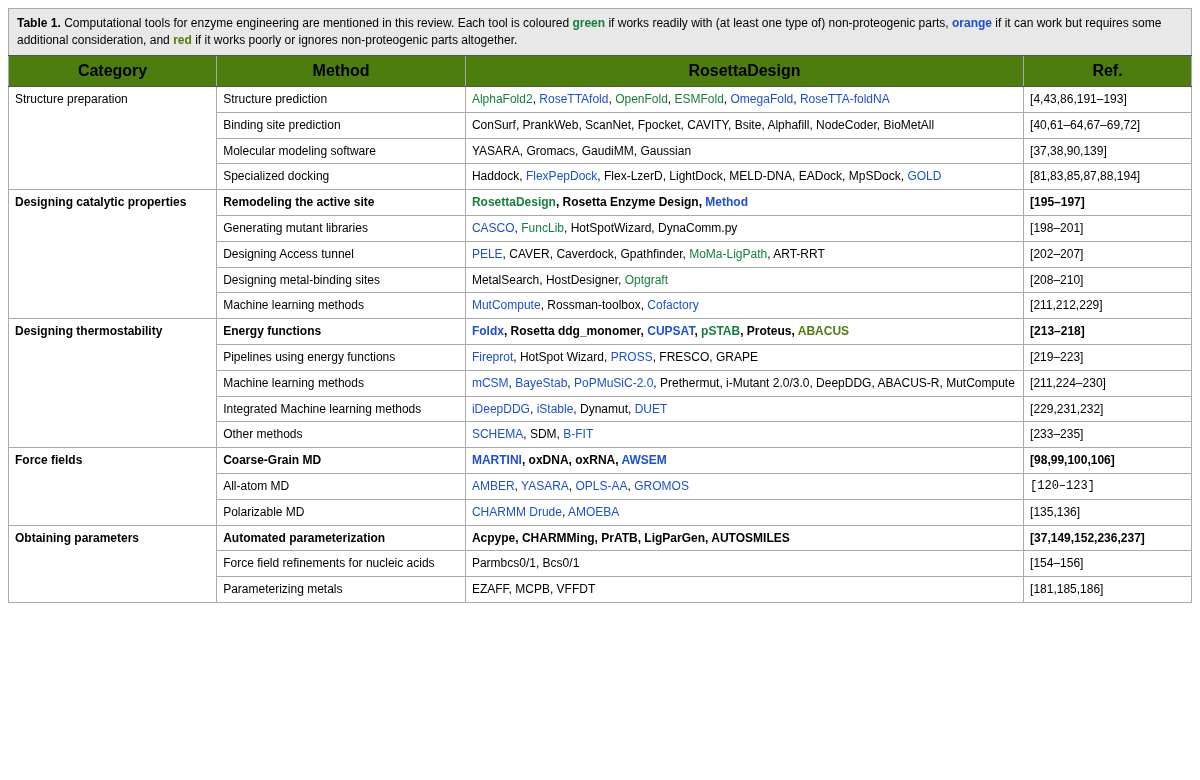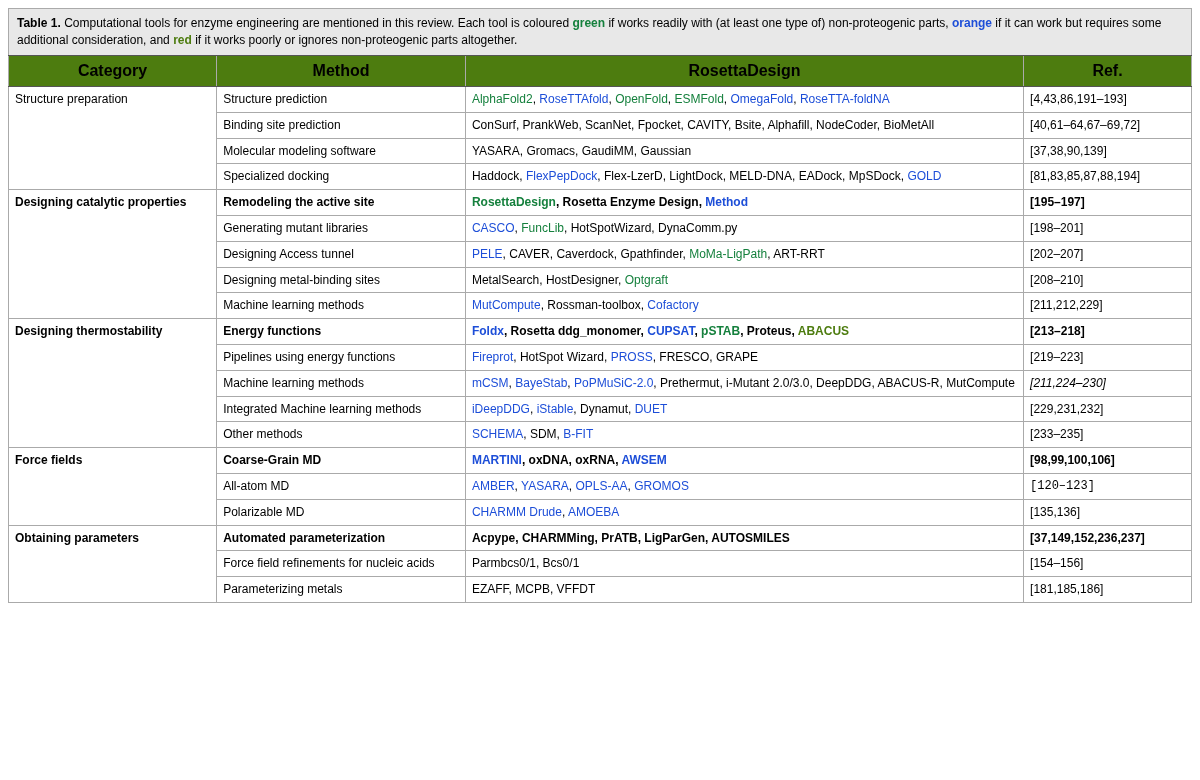--- a/index.html
+++ b/index.html
@@ -119,21 +119,21 @@
       </tr>
       <tr>
         <td>Pipelines using energy functions</td>
         <td><span class="orange">Fireprot</span>, HotSpot Wizard, <span class="orange">PROSS</span>, FRESCO, GRAPE</td>
         <td style="white-space: nowrap;">[219–223]</td>
       </tr>
       <tr>
         <td>Machine learning methods</td>
         <td><span class="orange">mCSM</span>, <span class="orange">BayeStab</span>, <span class="orange">PoPMuSiC-2.0</span>, Prethermut,
 i-Mutant 2.0/3.0, DeepDDG, ABACUS-R, MutCompute</td>
-        <td style="white-space: nowrap; font-style: italic;">[211,224–230]</td>
+        <td style="white-space: nowrap;">[211,224–230]</td>
       </tr>
       <tr>
         <td>Integrated Machine learning methods</td>
         <td><span class="orange">iDeepDDG</span>, <span class="orange">iStable</span>, Dynamut, <span class="orange">DUET</span></td>
         <td style="white-space: nowrap;">[229,231,232]</td>
       </tr>
       <tr>
         <td>Other methods</td>
         <td><span class="orange">SCHEMA</span>, SDM, <span class="orange">B-FIT</span></td>
         <td style="white-space: nowrap;">[233–235]</td>

